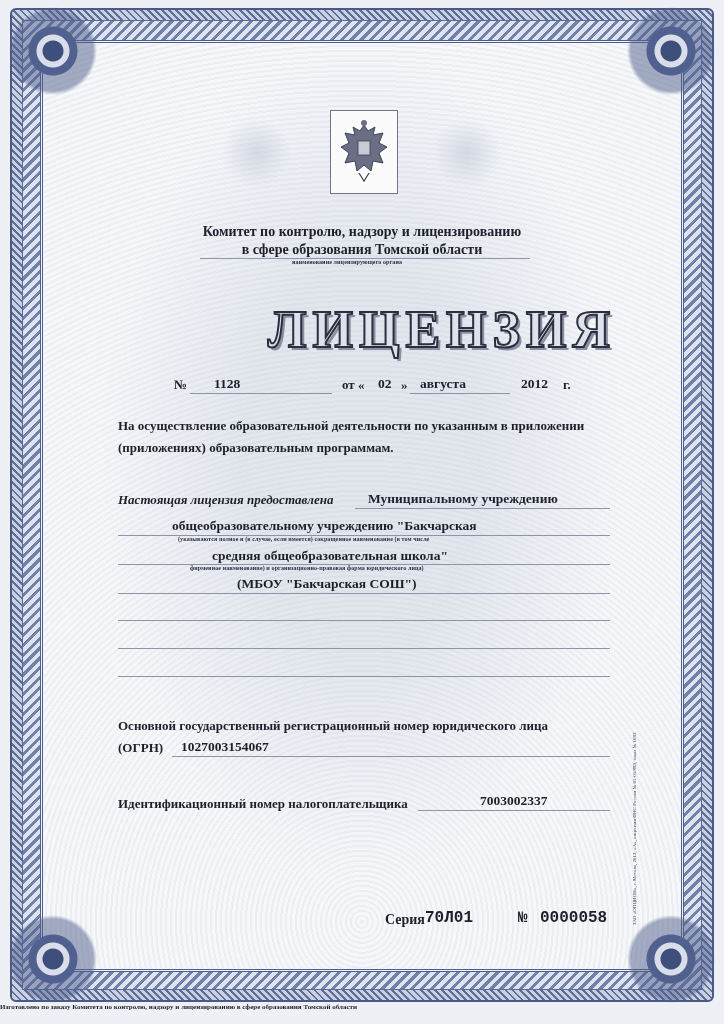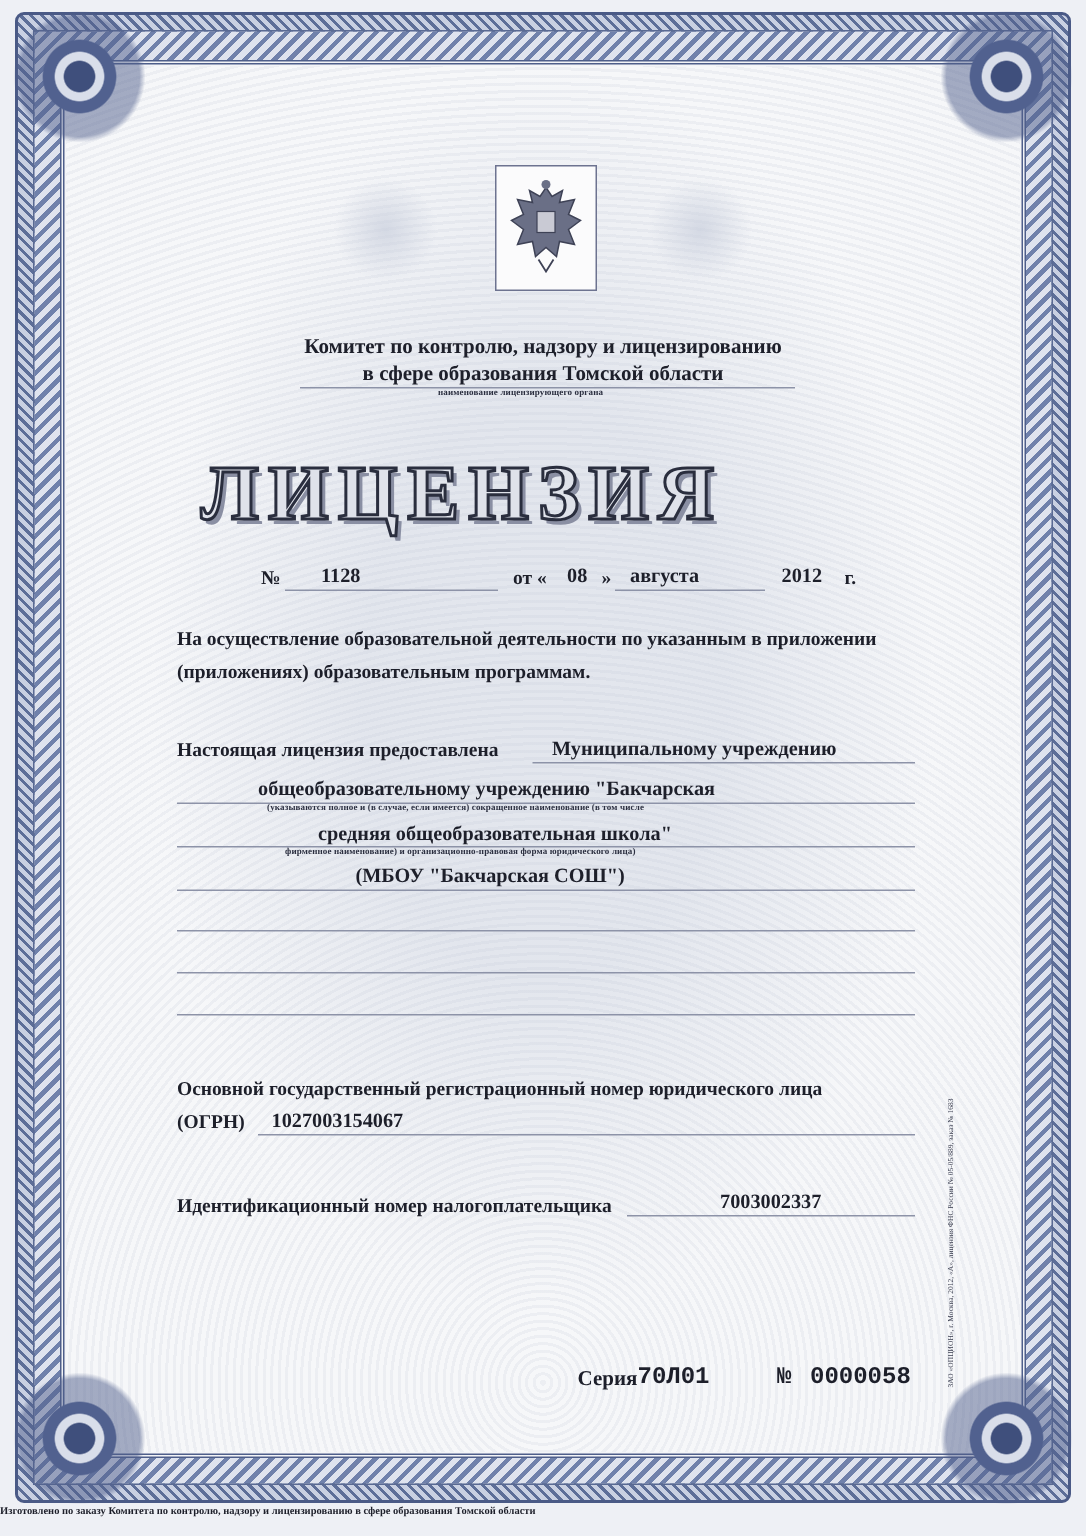--- a/index.html
+++ b/index.html
@@ -61,21 +61,21 @@
     .deco-diamond {
       position: absolute; width: 70px; height: 70px;
       transform: rotate(45deg);
       background: radial-gradient(circle, rgba(200,206,220,0.7), rgba(255,255,255,0) 70%);
     }
 
     .text { position: absolute; white-space: nowrap; }
     .authority { left: 0; width: 724px; text-align: center; font-size: 14px; font-weight: bold; }
     .caption-tiny { font-size: 6px; font-weight: bold; color: #2b2f40; letter-spacing: 0.1px; }
     .title {
-      left: 0; width: 616px; text-align: center; top: 300px;
+      left: 0; width: 616px; text-align: right; top: 300px;
       font-size: 52px; font-weight: bold; letter-spacing: 6px;
       color: #dfe2ea;
       -webkit-text-stroke: 2px #2a2e3e;
       text-shadow: 3px 3px 0 #8a8fa3;
     }
     .underline { position: absolute; height: 1px; background: #8d93a8; }
     .body-text { font-size: 13px; font-weight: bold; }
     .val { font-size: 13.5px; font-weight: bold; }
     .serial { font-size: 16px; font-weight: bold; font-family: Liberation Mono, monospace; }
     .footer-note { font-size: 7px; font-weight: bold; left: 0; width: 724px; top: 1003px; }
@@ -111,31 +111,31 @@
   <div class="text authority" style="top:224px;">Комитет по контролю, надзору и лицензированию</div>
   <div class="underline" style="left:200px;width:330px;top:258px;"></div>
   <div class="text caption-tiny" style="left:292px;top:259px;">наименование лицензирующего органа</div>
 
   <div class="text title">ЛИЦЕНЗИЯ</div>
 
   <div class="text body-text" style="left:174px;top:377px;">№</div>
   <div class="text val" style="left:214px;top:376px;">1128</div>
   <div class="underline" style="left:190px;width:142px;top:393px;"></div>
   <div class="text body-text" style="left:342px;top:377px;">от «</div>
-  <div class="text val" style="left:378px;top:376px;">08</div>
+  <div class="text val" style="left:378px;top:376px;">02</div>
   <div class="text body-text" style="left:401px;top:377px;">»</div>
   <div class="text val" style="left:420px;top:376px;">августа</div>
   <div class="underline" style="left:410px;width:100px;top:393px;"></div>
   <div class="text val" style="left:521px;top:376px;">2012</div>
   <div class="text body-text" style="left:563px;top:377px;">г.</div>
 
   <div class="text body-text" style="left:118px;top:418px;text-align:center;">На осуществление образовательной деятельности по указанным в приложении</div>
   <div class="text body-text" style="left:118px;top:440px;font-family:Liberation Serif, serif;">(приложениях) образовательным программам.</div>
 
-  <div class="text body-text" style="left:118px;top:492px;">Настоящая лицензия предоставлена</div>
+  <div class="text body-text" style="left:118px;top:492px;font-style:italic;">Настоящая лицензия предоставлена</div>
   <div class="text val" style="left:368px;top:491px;">Муниципальному учреждению</div>
   <div class="underline" style="left:355px;width:255px;top:508px;"></div>
   <div class="text val" style="left:172px;top:518px;">общеобразовательному учреждению "Бакчарская</div>
   <div class="underline" style="left:118px;width:492px;top:535px;"></div>
   <div class="text caption-tiny" style="left:178px;top:536px;">(указываются полное и (в случае, если имеется) сокращенное наименование (в том числе</div>
   <div class="text val" style="left:212px;top:548px;">средняя общеобразовательная школа"</div>
   <div class="underline" style="left:118px;width:492px;top:564px;"></div>
   <div class="text caption-tiny" style="left:190px;top:565px;">фирменное наименование) и организационно-правовая форма юридического лица)</div>
   <div class="text val" style="left:237px;top:576px;">(МБОУ "Бакчарская СОШ")</div>
   <div class="underline" style="left:118px;width:492px;top:593px;"></div>

